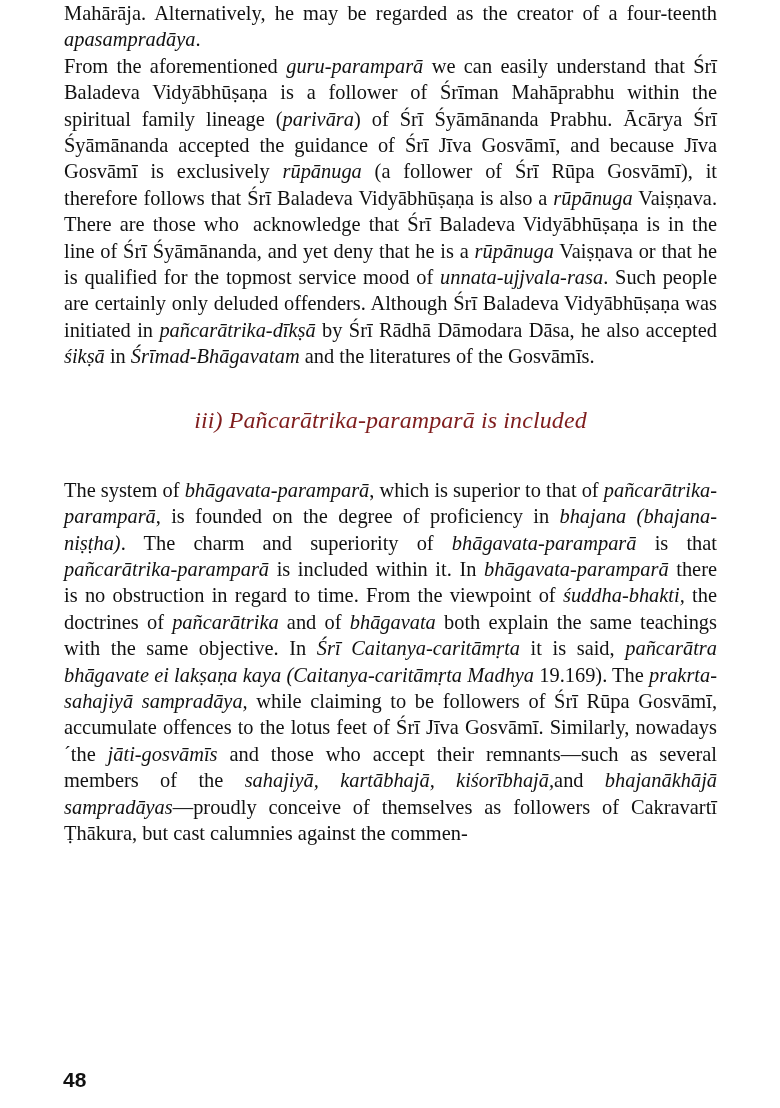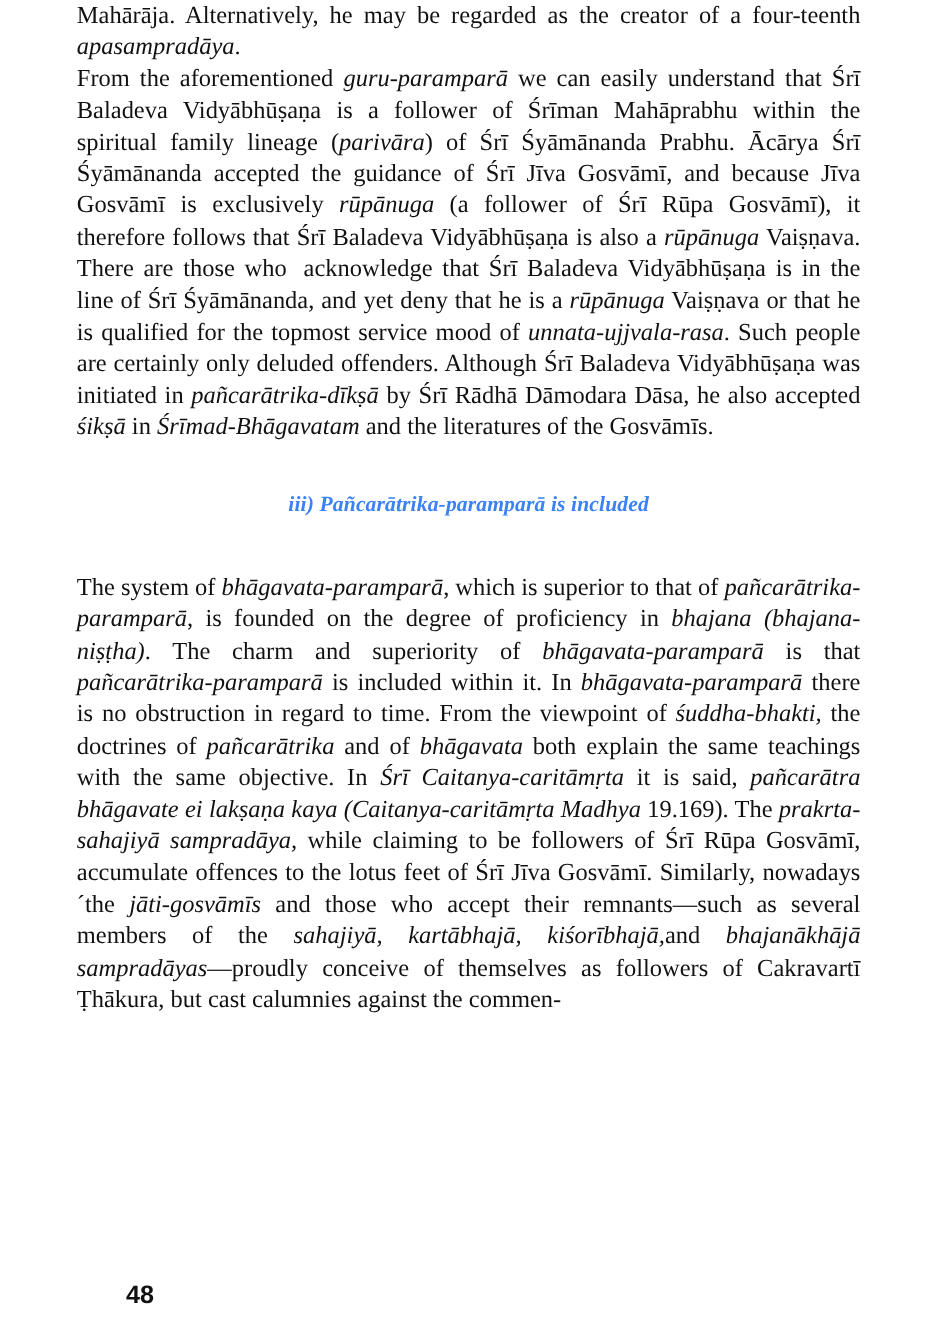--- a/index.html
+++ b/index.html
@@ -40,37 +40,36 @@
   }
   .gap-after-para {
     margin-bottom: 26px;
   }
   .heading-block {
     margin-top: 36px;
     margin-bottom: 42px;
     text-align: center;
   }
   .heading-line {
-    font-size: 18px;
+    font-size: 24px;
     line-height: 29px;
-    font-weight: bold;
+    font-weight: normal;
     font-style: italic;
     letter-spacing: 0.1px;
-    color: #3b82f6;
+    color: #7f1d1d;
   }
   .page-number {
     position: absolute;
     left: 63px;
     top: 1068px;
     font-family: "Liberation Sans", "DejaVu Sans", sans-serif;
     font-weight: bold;
     font-size: 21px;
     line-height: 24px;
     color: #111111;
-    margin-left: 42px;
   }
   i, em { font-style: italic; }
   .gapspace { display: inline-block; width: 14px; }
 </style>
 </head>
 <body>
 
 <div class="page">
 
   <div class="text-column">

